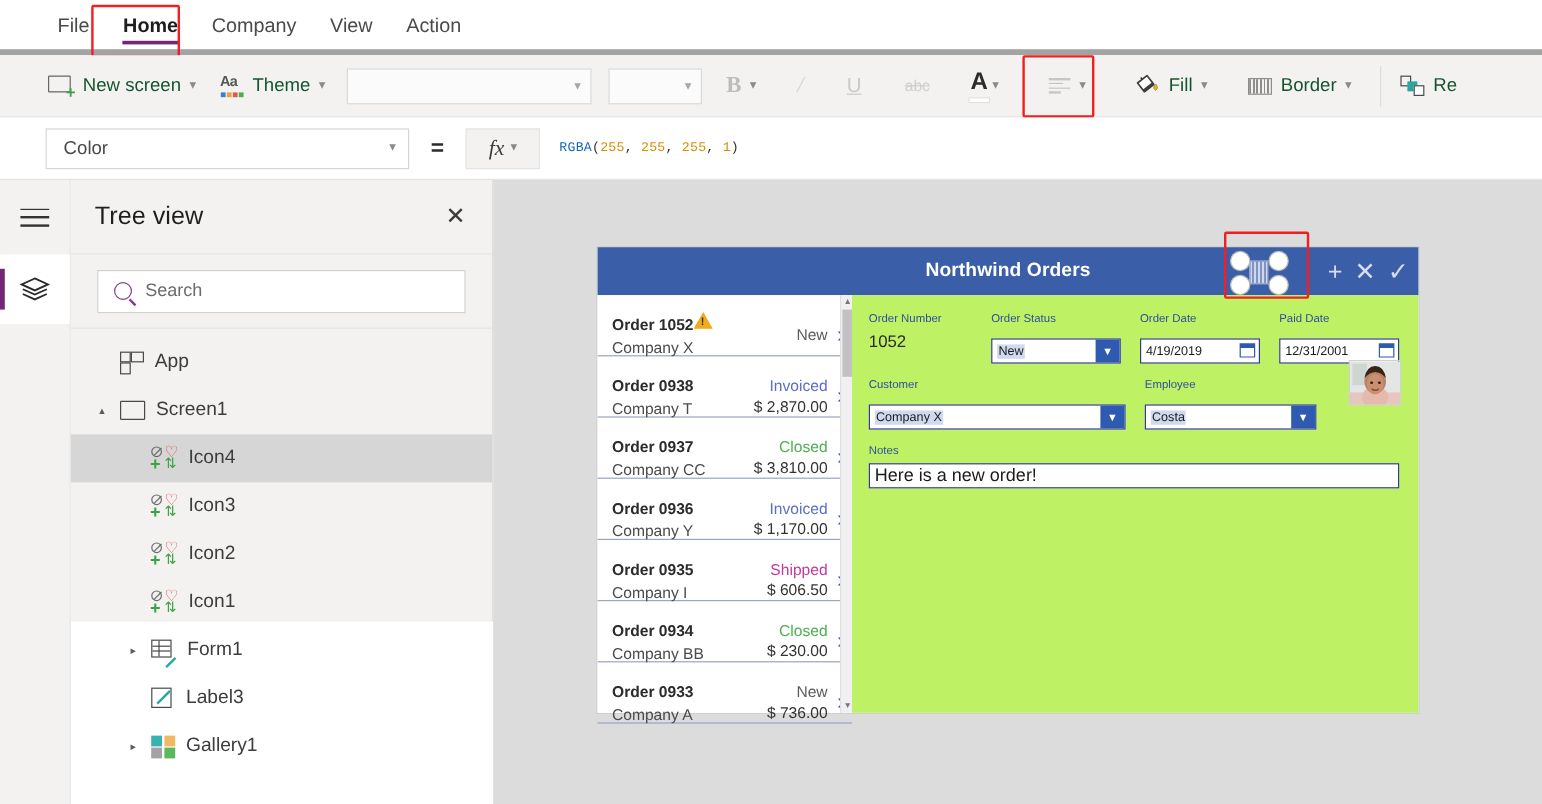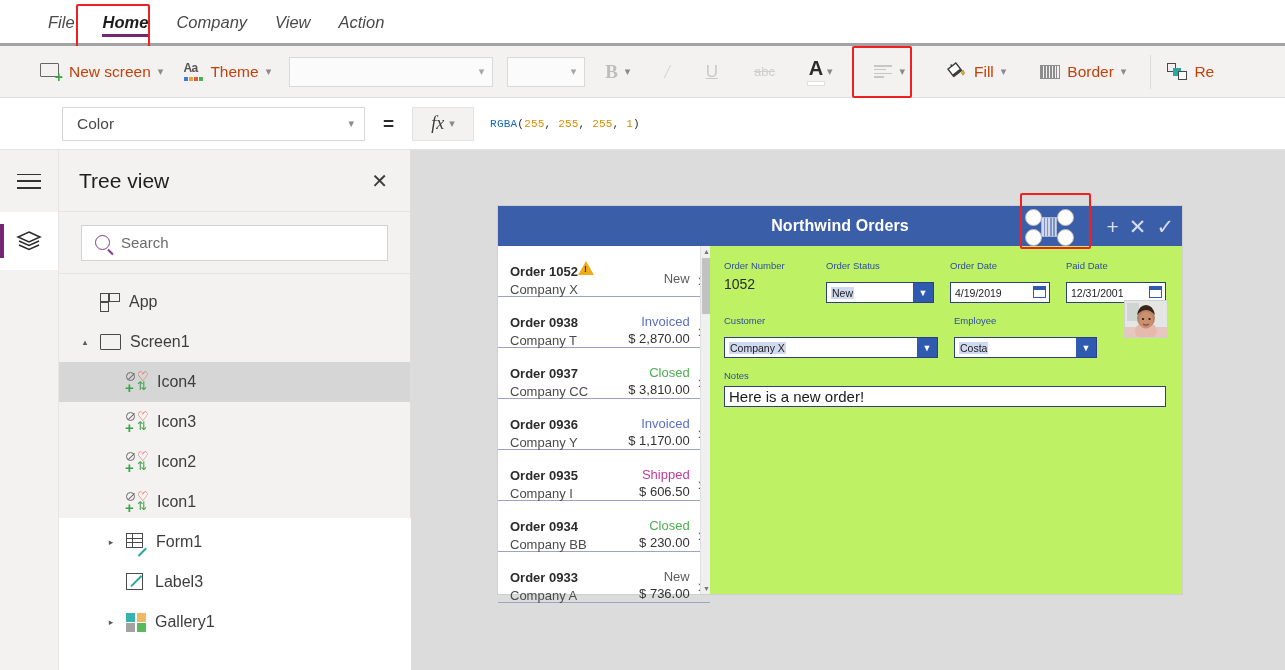--- a/index.html
+++ b/index.html
@@ -7,22 +7,22 @@
     width: 1285px; height: 670px;
     font-family: "Liberation Sans", sans-serif;
     background: #ffffff;
     overflow: hidden;
   }
   #app { position: relative; width: 1285px; height: 670px; background: #fff; }
 
   
   .menubar {
     position: absolute; left: 0; top: 0; width: 1285px; height: 46px;
-    background: #ffffff; border-bottom: 3px solid #a3a3a3;
-    display: flex; align-items: flex-start; padding-left: 34px; font-style: italic;
+    background: #ffffff; border-bottom: 5px solid #a3a3a3;
+    display: flex; align-items: flex-start; padding-left: 34px;
   }
   .menu-item {
     font-size: 16.5px; color: #4a4a4a; padding: 14px 14px 10px 14px;
     white-space: nowrap; cursor: default; line-height: 1;
   }
   .menu-item.active { color: #1d1d1d; font-weight: bold; position: relative; }
   .menu-item.active .underline {
     position: absolute; left: 13px; right: 13px; bottom: 4px;
     height: 3px; background: #742774;
   }
@@ -33,21 +33,21 @@
   .home-redbox { left: 76px; top: 4px; width: 74px; height: 44px; }
 
   
   .ribbon {
     position: absolute; left: 0; top: 46px; width: 1285px; height: 52px;
     background: #f3f2f1; border-bottom: 1px solid #e1dfdd;
     display: flex; align-items: center; padding-left: 30px; gap: 0;
   }
   .rb { display: flex; align-items: center; gap: 7px; padding: 0 10px;
         height: 38px; color: #5e5e5e; font-size: 15.5px; white-space: nowrap; }
-  .rb .lbl { font-size: 15.5px; color: #c2410c; text-align: center; }
+  .rb .lbl { font-size: 15.5px; color: #14532d; text-align: center; }
   .chev { font-size: 11px; color: #8a8a8a; line-height: 1; }
   .rb-sep { width: 1px; height: 34px; background: #dcdcdc; margin: 0 6px; }
   .combo {
     height: 30px; background: #fbfbfb; border: 1px solid #d9d9d9;
     display: flex; align-items: center; justify-content: flex-end;
     padding-right: 8px;
   }
   .combo.wide { width: 204px; }
   .combo.narrow { width: 78px; }
   .combo .cv { font-size: 11px; color: #a6a6a6; }
@@ -96,21 +96,21 @@
 
   
   .formulabar {
     position: absolute; left: 0; top: 98px; width: 1285px; height: 52px;
     background: #ffffff; border-bottom: 1px solid #e3e3e3;
     display: flex; align-items: center; padding-left: 38px; gap: 0;
   }
   .prop-select {
     width: 303px; height: 34px; border: 1px solid #d6d6d6; background: #fff;
     display: flex; align-items: center; justify-content: space-between;
-    padding: 0 10px 0 14px; font-size: 15.5px; color: #4a4a4a; margin-left: 24px;
+    padding: 0 10px 0 14px; font-size: 15.5px; color: #4a4a4a;
   }
   .eq { font-size: 19px; color: #2b2b2b; font-weight: bold; margin: 0 18px; }
   .fx-box {
     height: 34px; min-width: 62px; background: #f3f2f1; border: 1px solid #e3e3e3;
     display: flex; align-items: center; justify-content: center; gap: 5px;
     padding: 0 10px;
   }
   .fx { font-family: "Liberation Serif", serif; font-style: italic; font-size: 18px; color: #3b3b3b; }
   .formula-text {
     font-family: "Liberation Mono", monospace; font-size: 11px;

